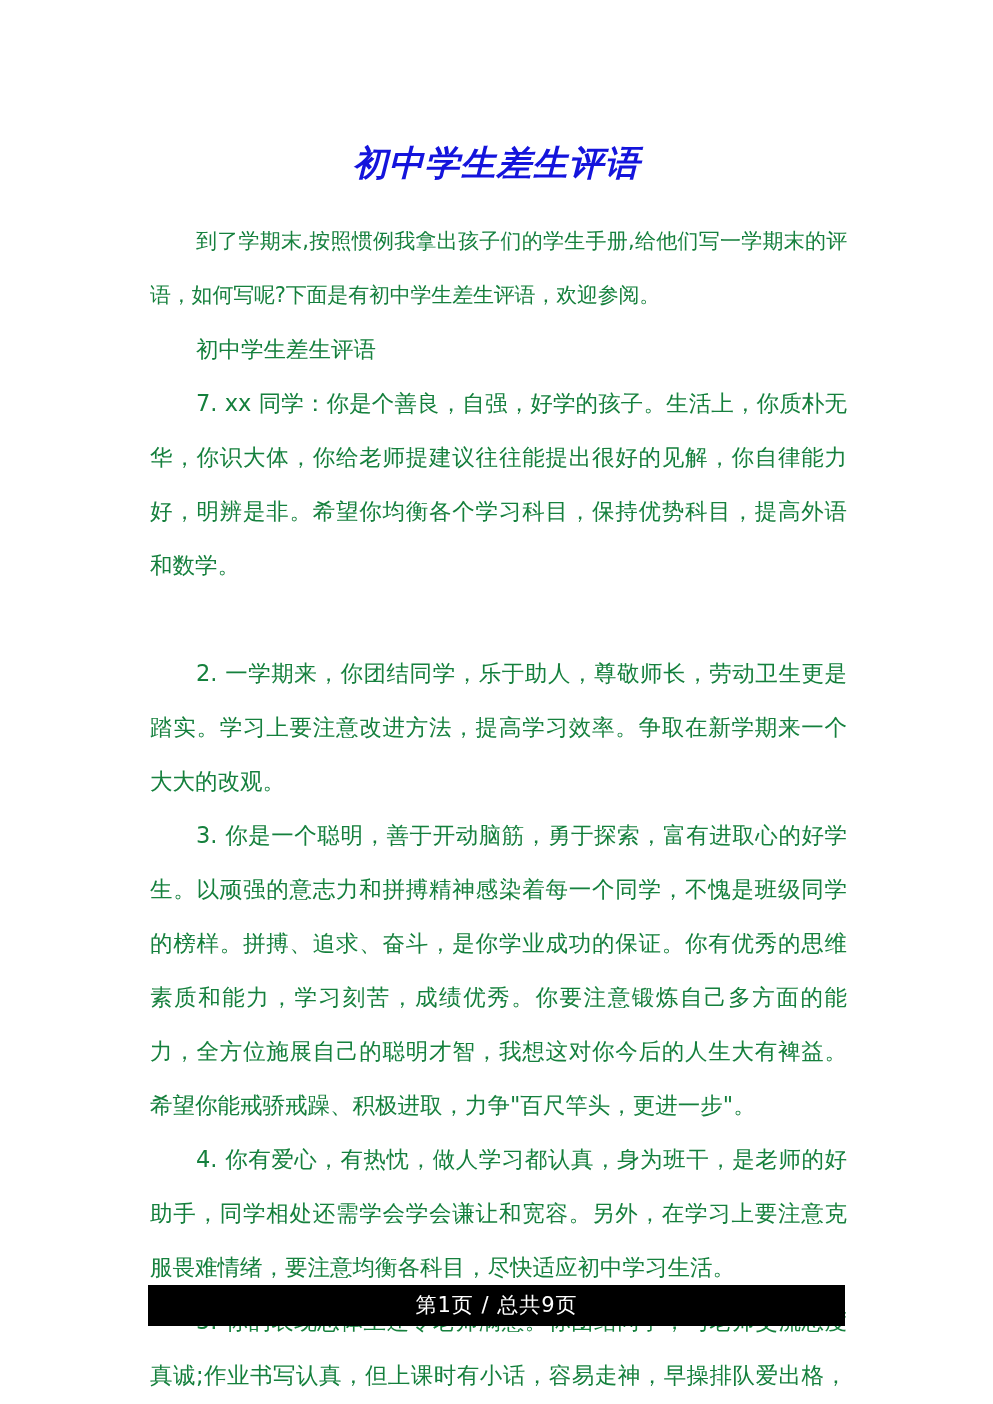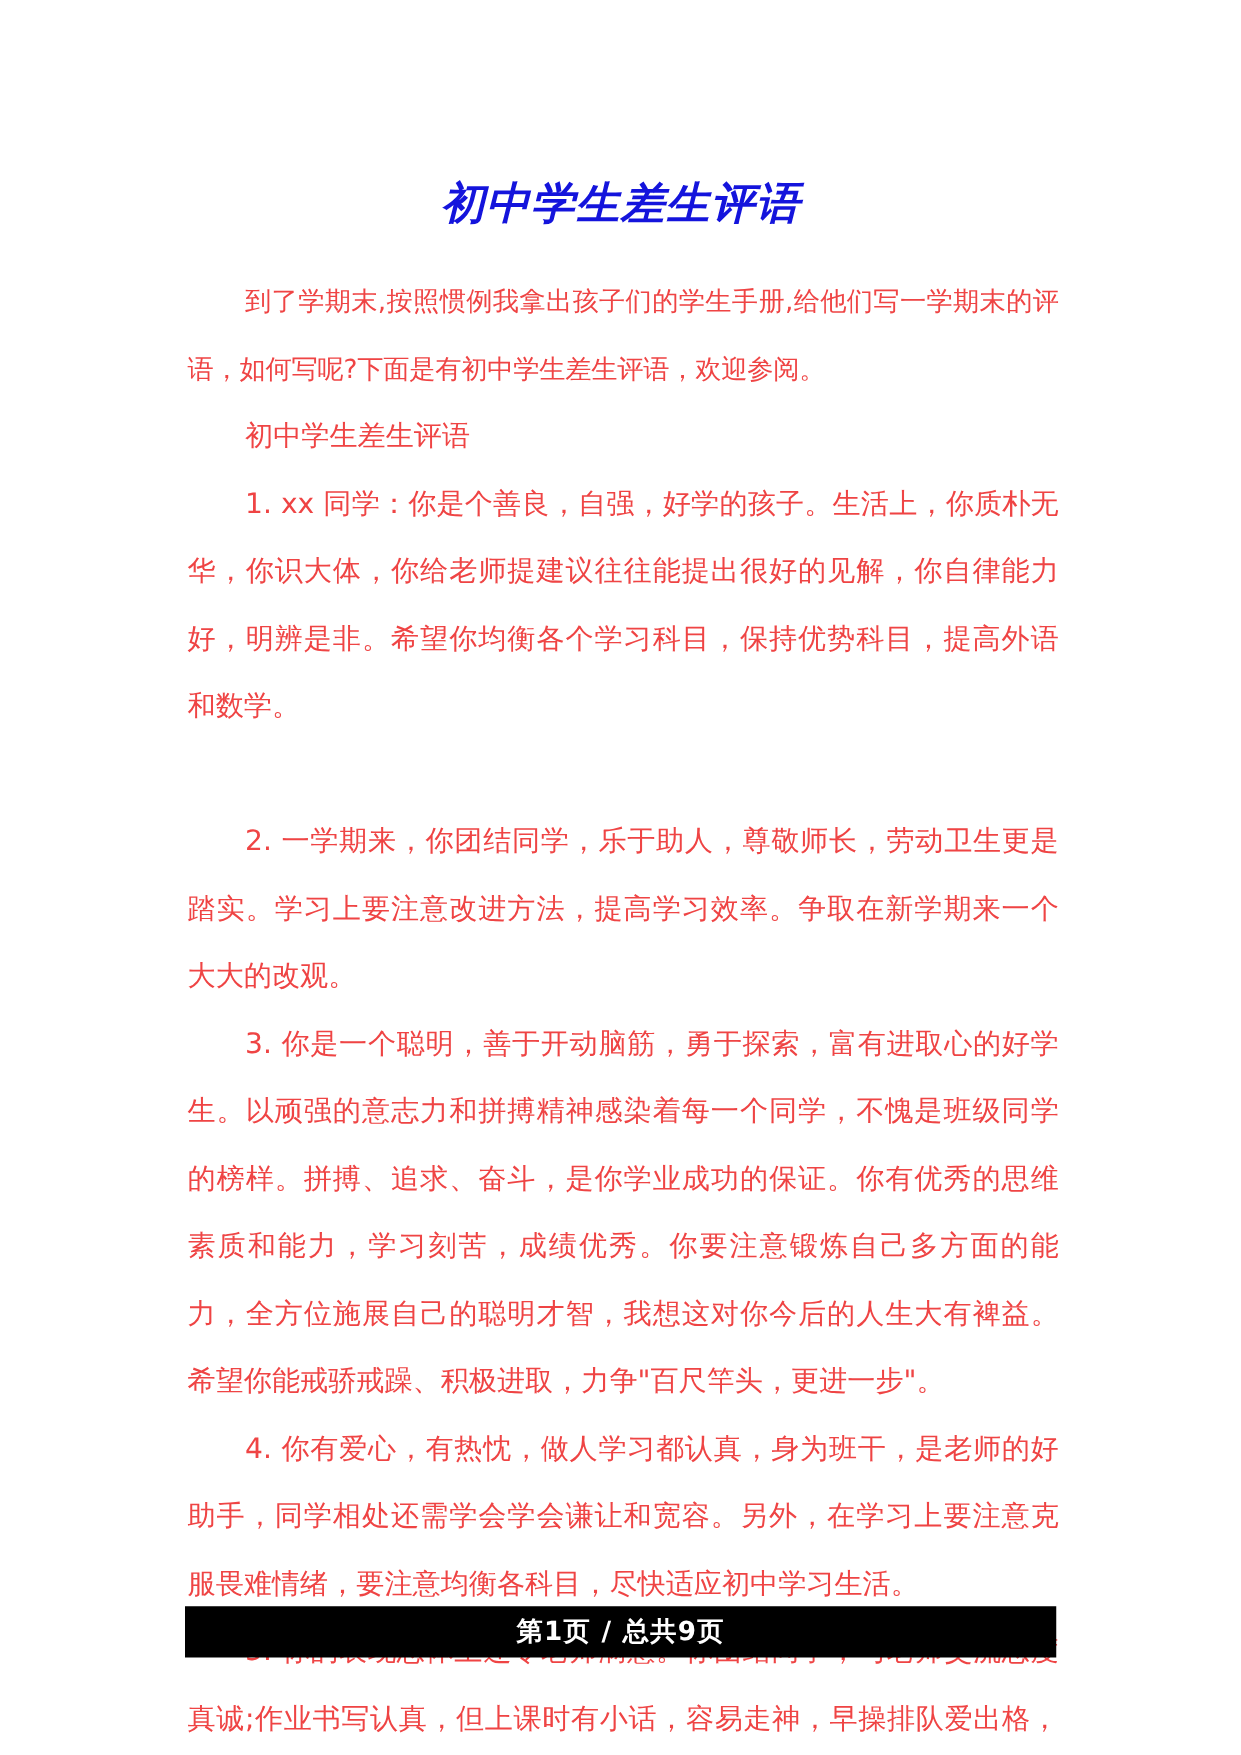--- a/index.html
+++ b/index.html
@@ -44,21 +44,21 @@
   
   .body-block {
     position: absolute;
     left: 150px;
     top: 214px;
     width: 697px;
   }
 
   .para {
     margin: 0;
-    color: #ef4444;
+    color: #15803d;
     font-family: "DejaVu Sans", "Liberation Sans", sans-serif;
     font-size: 22.5px;
     line-height: 54px;
     text-align: justify;
     text-justify: inter-character;
     white-space: normal;
     word-break: break-all;
   }
 
   
@@ -87,37 +87,36 @@
     align-items: center;
     justify-content: center;
   }
   .page-footer-text {
     color: #ffffff;
     font-family: "DejaVu Sans", "Liberation Sans", sans-serif;
     font-size: 21px;
     line-height: 21px;
     letter-spacing: 1px;
     white-space: nowrap;
-    font-weight: bold;
   }
 </style>
 </head>
 <body>
 
 <div class="page">
 
   <h1 class="doc-title">初中学生差生评语</h1>
 
   <div class="body-block">
 
     <p class="para lead indent">到了学期末,按照惯例我拿出孩子们的学生手册,给他们写一学期末的评语，如何写呢?下面是有初中学生差生评语，欢迎参阅。</p>
 
     <p class="para indent">初中学生差生评语</p>
 
-    <p class="para indent">1. xx 同学：你是个善良，自强，好学的孩子。生活上，你质朴无华，你识大体，你给老师提建议往往能提出很好的见解，你自律能力好，明辨是非。希望你均衡各个学习科目，保持优势科目，提高外语和数学。</p>
+    <p class="para indent">7. xx 同学：你是个善良，自强，好学的孩子。生活上，你质朴无华，你识大体，你给老师提建议往往能提出很好的见解，你自律能力好，明辨是非。希望你均衡各个学习科目，保持优势科目，提高外语和数学。</p>
 
     <p class="para indent gap-before">2. 一学期来，你团结同学，乐于助人，尊敬师长，劳动卫生更是踏实。学习上要注意改进方法，提高学习效率。争取在新学期来一个大大的改观。</p>
 
     <p class="para indent">3. 你是一个聪明，善于开动脑筋，勇于探索，富有进取心的好学生。以顽强的意志力和拼搏精神感染着每一个同学，不愧是班级同学的榜样。拼搏、追求、奋斗，是你学业成功的保证。你有优秀的思维素质和能力，学习刻苦，成绩优秀。你要注意锻炼自己多方面的能力，全方位施展自己的聪明才智，我想这对你今后的人生大有裨益。希望你能戒骄戒躁、积极进取，力争"百尺竿头，更进一步"。</p>
 
     <p class="para indent">4. 你有爱心，有热忱，做人学习都认真，身为班干，是老师的好助手，同学相处还需学会学会谦让和宽容。另外，在学习上要注意克服畏难情绪，要注意均衡各科目，尽快适应初中学习生活。</p>
 
     <p class="para indent">5. 你的表现总体上还令老师满意。你团结同学，与老师交流态度真诚;作业书写认真，但上课时有小话，容易走神，早操排队爱出格，希</p>
 
   </div>

